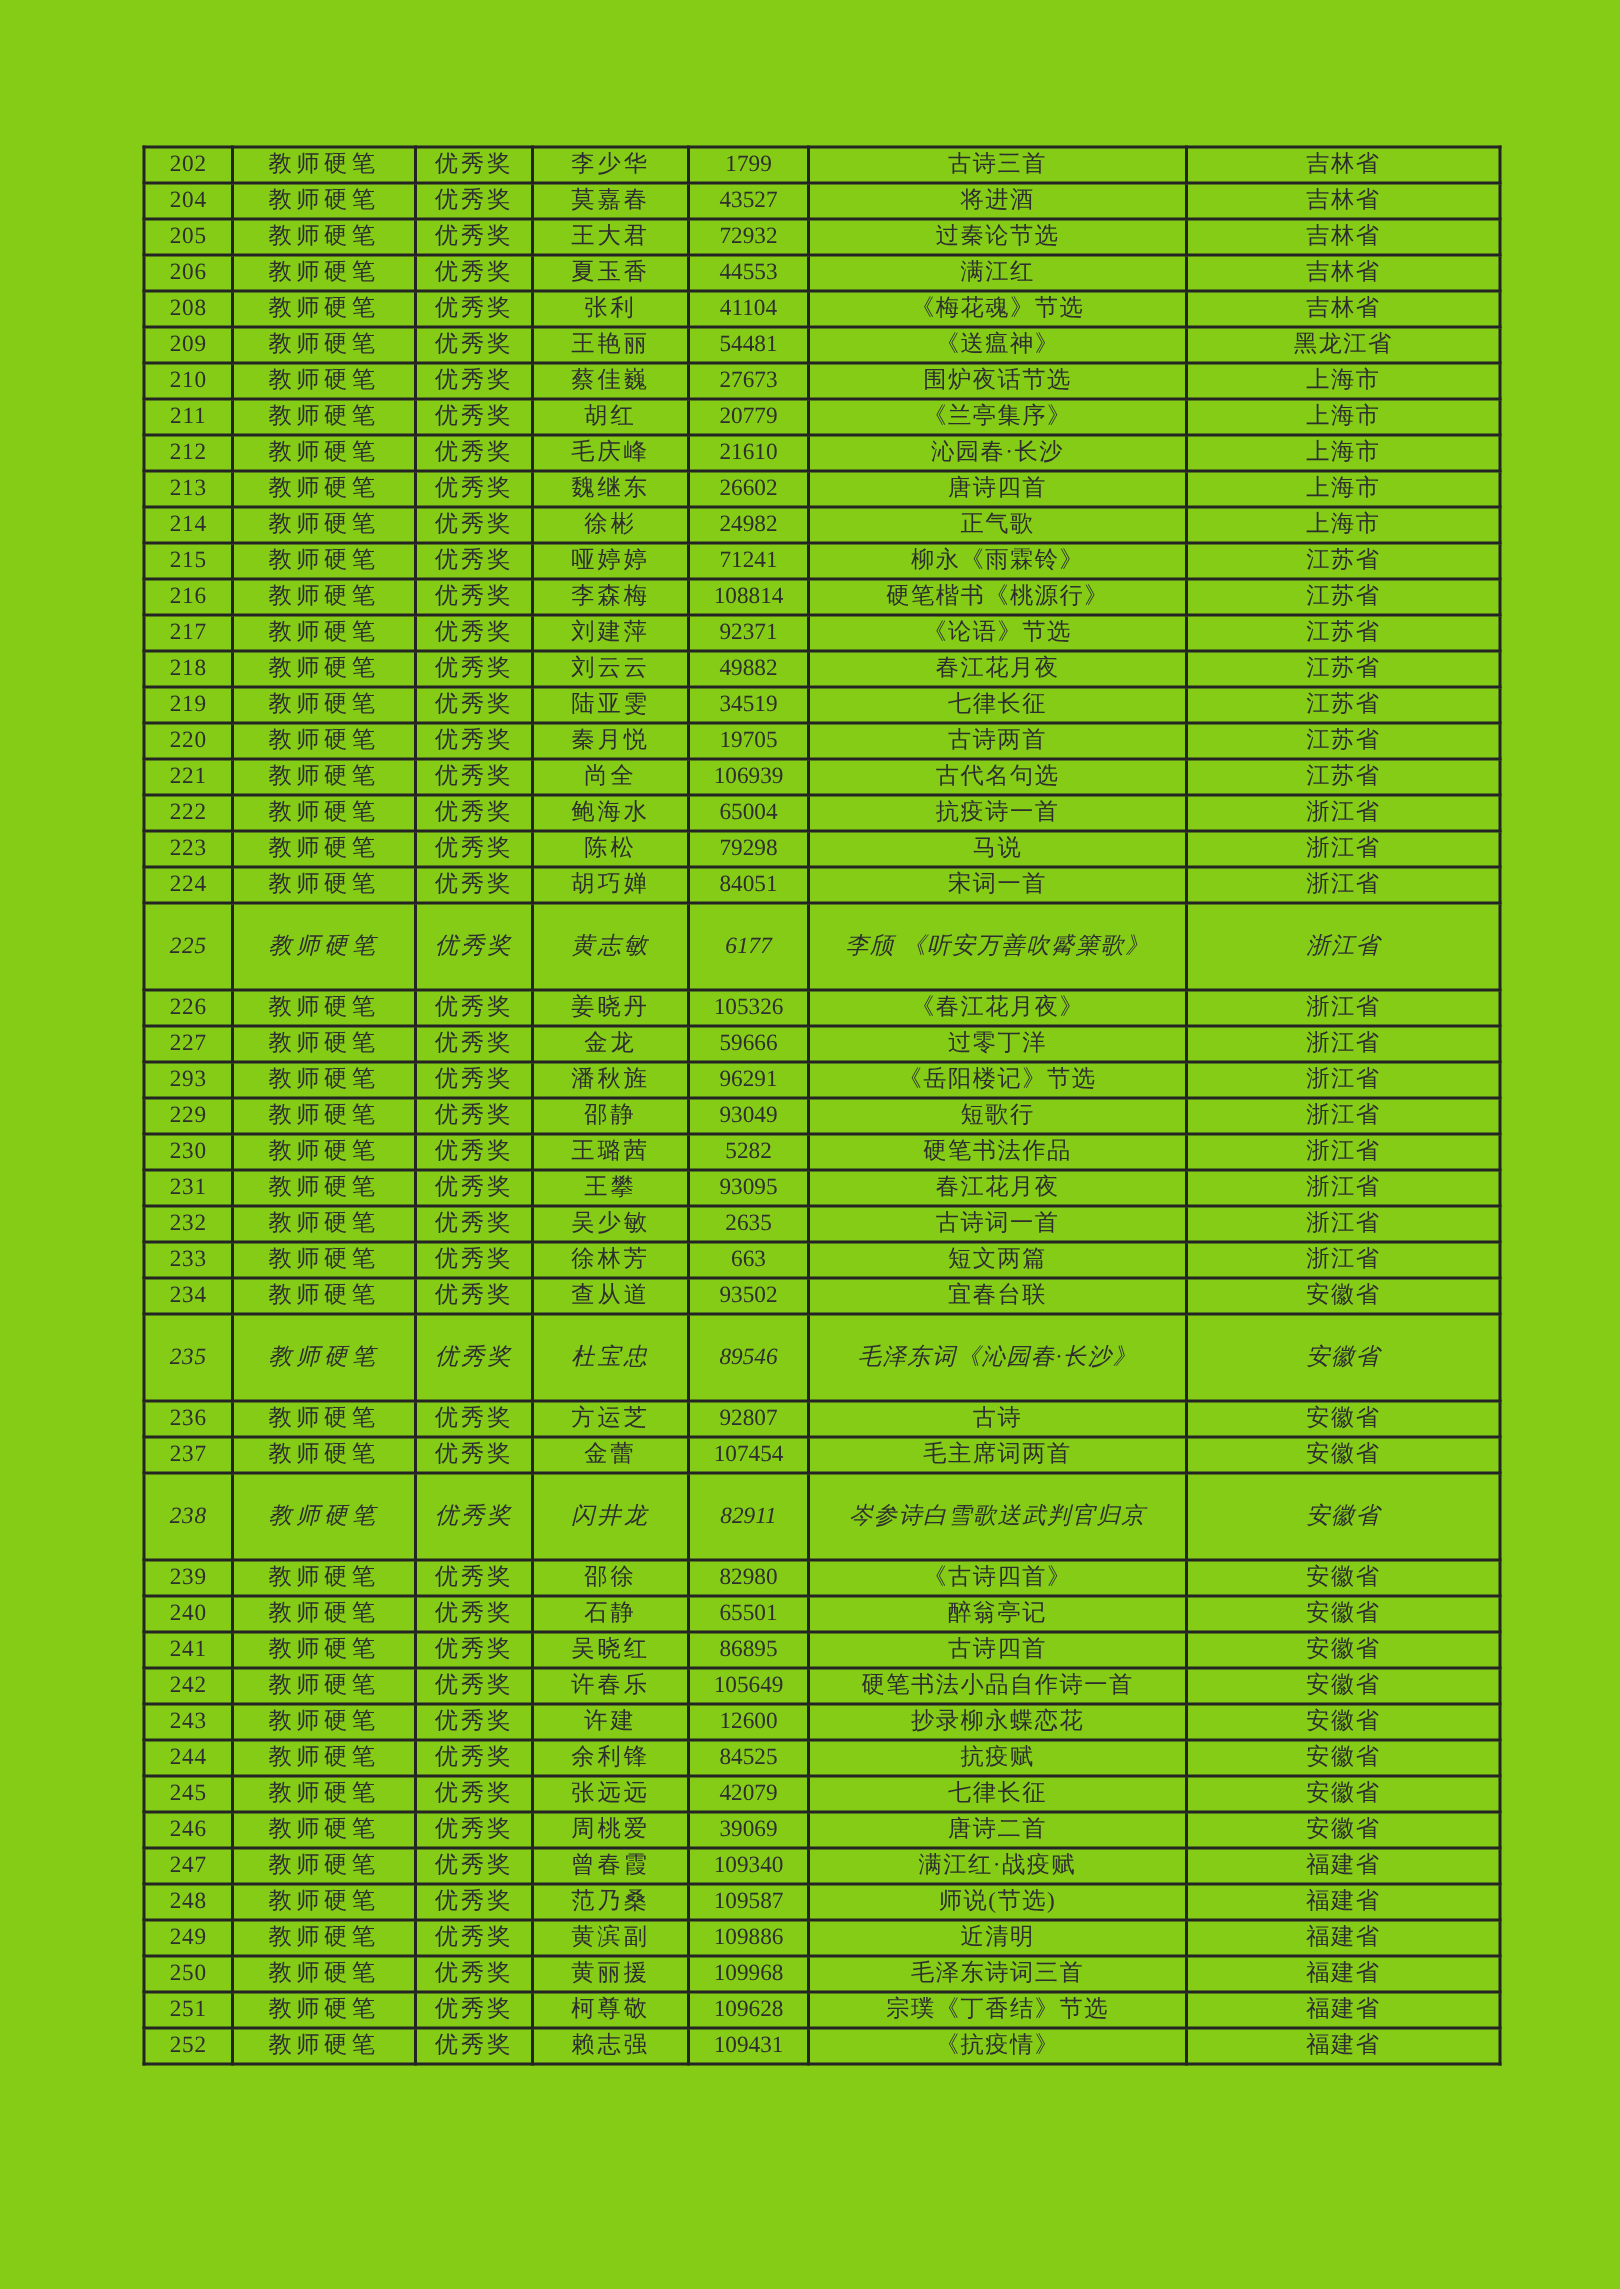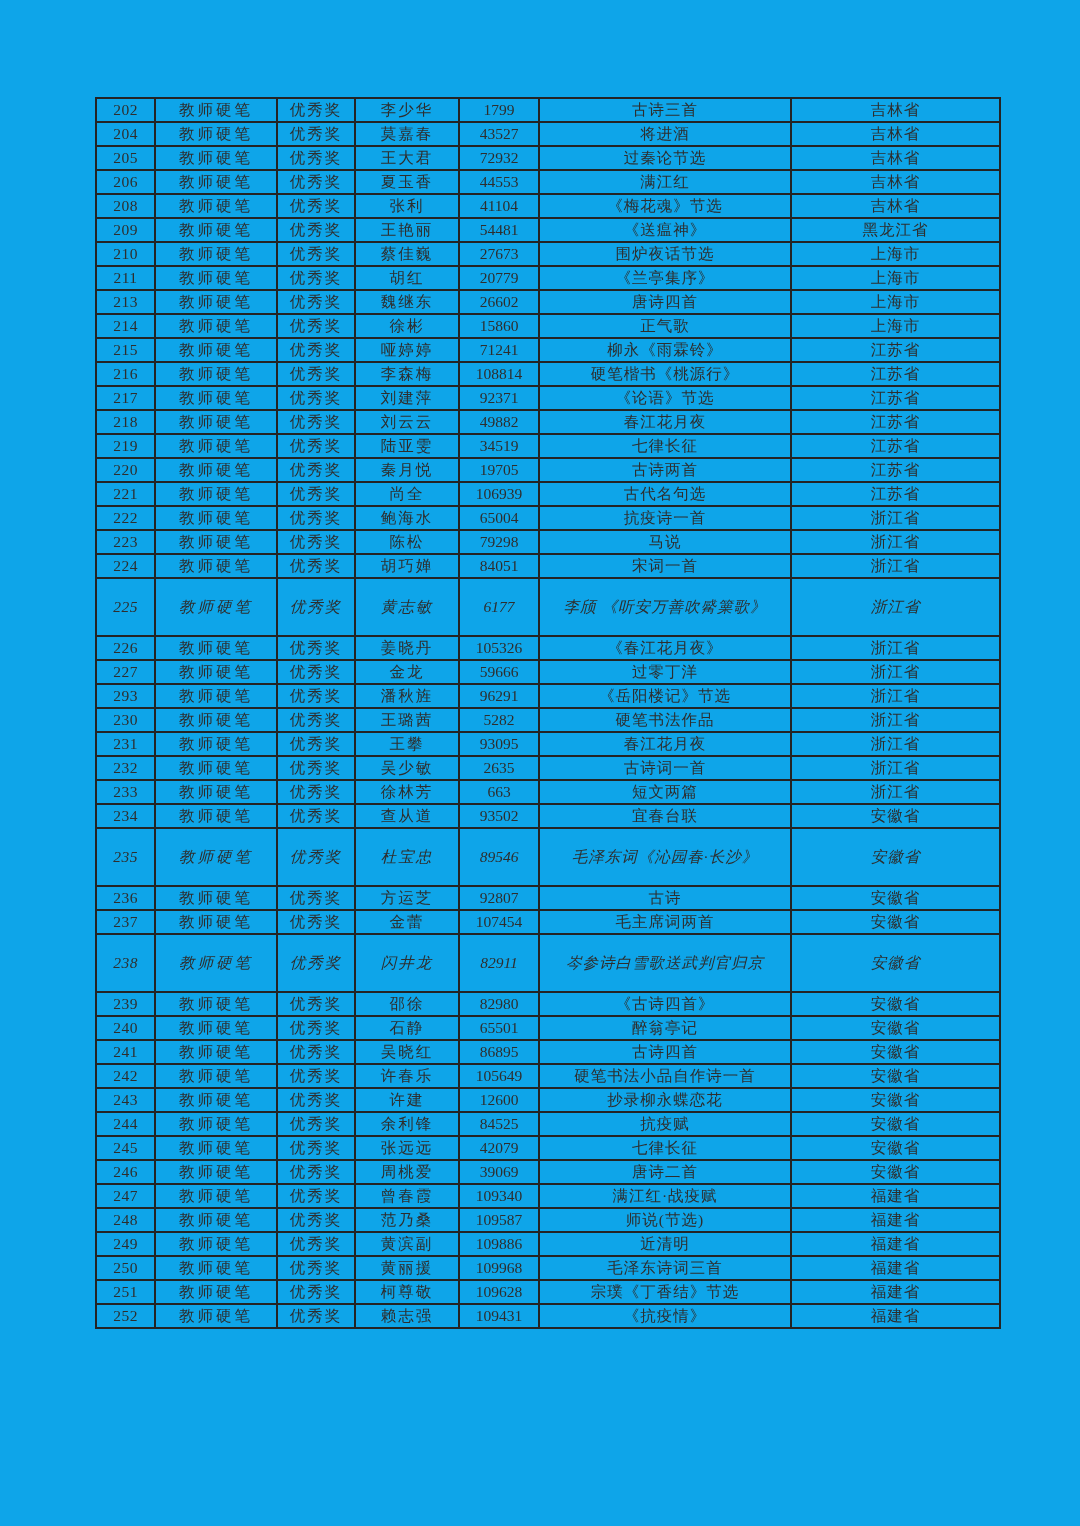--- a/index.html
+++ b/index.html
@@ -10,21 +10,21 @@
   body {
     width: 1080px;
     height: 1526px;
     position: relative;
     font-family: "Liberation Serif", "DejaVu Serif", serif;
     color: #2a2a2a;
   }
   .page {
     position: absolute;
     inset: 0;
-    background: #0ea5e9;
+    background: #84cc16;
   }
   table.awards {
     position: absolute;
     left: 95px;
     top: 97px;
     width: 890px;
     border-collapse: collapse;
     table-layout: fixed;
   }
   table.awards td {
@@ -120,34 +120,43 @@
         <tr>
           <td class="c-no">211</td>
           <td class="c-category">教师硬笔</td>
           <td class="c-award">优秀奖</td>
           <td class="c-name">胡红</td>
           <td class="c-number">20779</td>
           <td class="c-work">《兰亭集序》</td>
           <td class="c-province">上海市</td>
         </tr>
         <tr>
+          <td class="c-no">212</td>
+          <td class="c-category">教师硬笔</td>
+          <td class="c-award">优秀奖</td>
+          <td class="c-name">毛庆峰</td>
+          <td class="c-number">21610</td>
+          <td class="c-work">沁园春·长沙</td>
+          <td class="c-province">上海市</td>
+        </tr>
+        <tr>
           <td class="c-no">213</td>
           <td class="c-category">教师硬笔</td>
           <td class="c-award">优秀奖</td>
           <td class="c-name">魏继东</td>
           <td class="c-number">26602</td>
           <td class="c-work">唐诗四首</td>
           <td class="c-province">上海市</td>
         </tr>
         <tr>
           <td class="c-no">214</td>
           <td class="c-category">教师硬笔</td>
           <td class="c-award">优秀奖</td>
           <td class="c-name">徐彬</td>
-          <td class="c-number">15860</td>
+          <td class="c-number">24982</td>
           <td class="c-work">正气歌</td>
           <td class="c-province">上海市</td>
         </tr>
         <tr>
           <td class="c-no">215</td>
           <td class="c-category">教师硬笔</td>
           <td class="c-award">优秀奖</td>
           <td class="c-name">哑婷婷</td>
           <td class="c-number">71241</td>
           <td class="c-work">柳永《雨霖铃》</td>
@@ -261,20 +270,29 @@
           <td class="c-work">过零丁洋</td>
           <td class="c-province">浙江省</td>
         </tr>
         <tr>
           <td class="c-no">293</td>
           <td class="c-category">教师硬笔</td>
           <td class="c-award">优秀奖</td>
           <td class="c-name">潘秋旌</td>
           <td class="c-number">96291</td>
           <td class="c-work">《岳阳楼记》节选</td>
+          <td class="c-province">浙江省</td>
+        </tr>
+        <tr>
+          <td class="c-no">229</td>
+          <td class="c-category">教师硬笔</td>
+          <td class="c-award">优秀奖</td>
+          <td class="c-name">邵静</td>
+          <td class="c-number">93049</td>
+          <td class="c-work">短歌行</td>
           <td class="c-province">浙江省</td>
         </tr>
         <tr>
           <td class="c-no">230</td>
           <td class="c-category">教师硬笔</td>
           <td class="c-award">优秀奖</td>
           <td class="c-name">王璐茜</td>
           <td class="c-number">5282</td>
           <td class="c-work">硬笔书法作品</td>
           <td class="c-province">浙江省</td>

